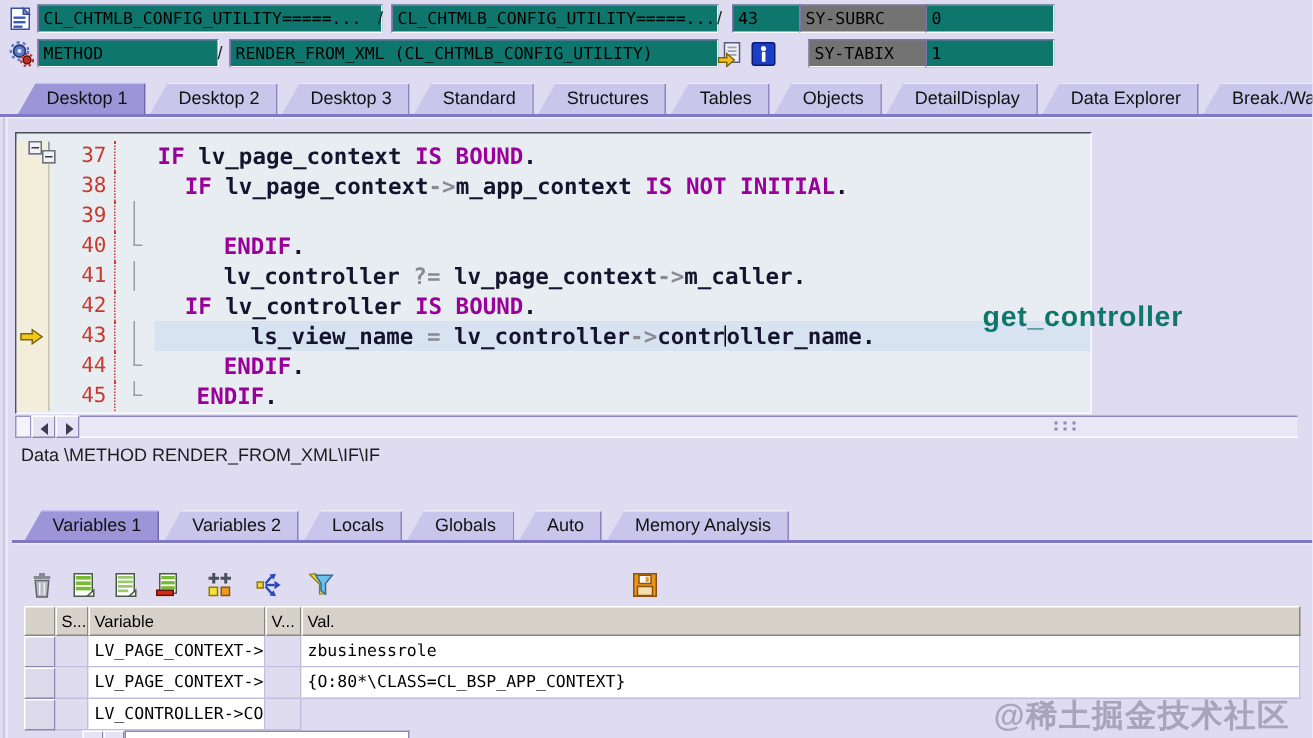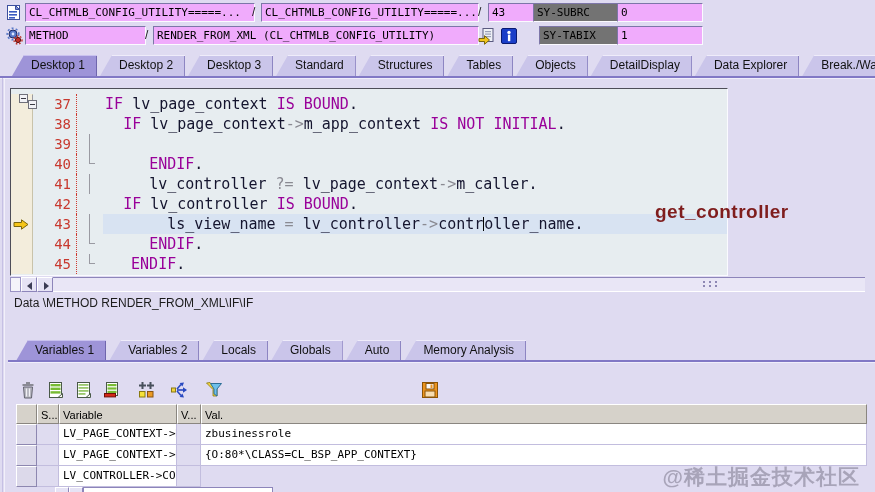--- a/index.html
+++ b/index.html
@@ -1,21 +1,21 @@
 <!DOCTYPE html>
 <html><head>
 <meta charset="utf-8">
 <style>
   html,body{margin:0;padding:0;}
   body{width:875px;height:492px;overflow:hidden;font-family:"Liberation Sans",sans-serif;}
   .screen{position:relative;width:875px;height:492px;background:#dfdbf1;overflow:hidden;}
   .mono{font-family:"DejaVu Sans Mono",monospace;}
 
   
-  .fld{position:absolute;height:17px;background:#f0abfc;border-top:1px solid #7d76a8;border-left:1px solid #7d76a8;
+  .fld{position:absolute;height:17px;background:#0f766e;border-top:1px solid #7d76a8;border-left:1px solid #7d76a8;
        border-bottom:1px solid #fbfaff;border-right:1px solid #fbfaff;font-size:11px;line-height:17px;
        padding:0 3px;white-space:nowrap;overflow:hidden;color:#000;}
   .fld.white{background:#737373;}
   .sep{position:absolute;font-size:12px;color:#222;line-height:17px;}
   .icon16{position:absolute;width:18px;height:18px;display:inline-block;}
 
   
   .tabstrip{position:absolute;display:flex;align-items:flex-end;height:24px;}
   .tab{height:21px;line-height:21px;font-size:12px;color:#111;background:#cac5ea;
        padding:0 12px 0 19px;margin-right:3px;white-space:nowrap;
@@ -36,28 +36,28 @@
   .ncell{width:44px;flex:0 0 auto;text-align:right;padding-right:5px;box-sizing:border-box;
          color:#c8392f;font-family:"DejaVu Sans Mono",monospace;font-size:14px;
          border-right:1px dotted #cf3a30;}
   .fcell{width:26px;flex:0 0 auto;position:relative;}
   .fcell::before{content:"";position:absolute;left:12px;top:0;bottom:0;width:1px;background:#9a9aa2;}
   .fcell.fold-end::before{bottom:10px;}
   .fcell.fold-end::after{content:"";position:absolute;left:12px;top:9px;width:6px;height:1px;background:#9a9aa2;}
   .fold-box{position:absolute;left:8px;top:5px;width:9px;height:9px;background:#f2f2f6;
             border:1px solid #70707a;box-sizing:border-box;}
   .fold-box::after{content:"";position:absolute;left:1px;top:3px;width:5px;height:1px;background:#3a3a44;}
-  .tcell{flex:1 1 auto;white-space:pre;font-family:"DejaVu Sans Mono",monospace;font-weight:normal;
+  .tcell{flex:1 1 auto;white-space:pre;font-family:"DejaVu Sans Mono",monospace;font-weight:bold;
          font-size:15px;padding-left:10px;overflow:hidden;}
   .code-line.cur .tcell{background:#d8e3f2;}
   .kw{color:#990099;}
   .id{color:#14142e;}
   .op{color:#8a8a92;}
   .caret{display:inline-block;width:1px;height:14px;background:#000;vertical-align:-2px;}
-  .annotation{position:absolute;left:655px;top:201px;font-size:19px;font-weight:bold;color:#7f1d1d;
+  .annotation{position:absolute;left:655px;top:201px;font-size:19px;font-weight:bold;color:#0f766e;
               font-family:"Liberation Sans",sans-serif;letter-spacing:0.5px;}
 
   
   .hscroll{position:absolute;left:10px;top:277px;width:855px;height:15px;display:flex;}
   .grip{width:11px;height:15px;background:#f4f3fa;border:1px solid #9a93c4;box-sizing:border-box;flex:0 0 auto;}
   .sbtn{width:16px;height:15px;background:#e6e3f5;border:1px solid #fff;border-right-color:#8d85ba;
         border-bottom-color:#8d85ba;box-sizing:border-box;position:relative;flex:0 0 auto;}
   .sbtn::after{content:"";position:absolute;top:4px;border-style:solid;}
   .sbtn.left::after{left:5px;border-width:4px 5px 4px 0;border-color:transparent #3c3c55 transparent transparent;}
   .sbtn.right::after{left:6px;border-width:4px 0 4px 5px;border-color:transparent transparent transparent #3c3c55;}

